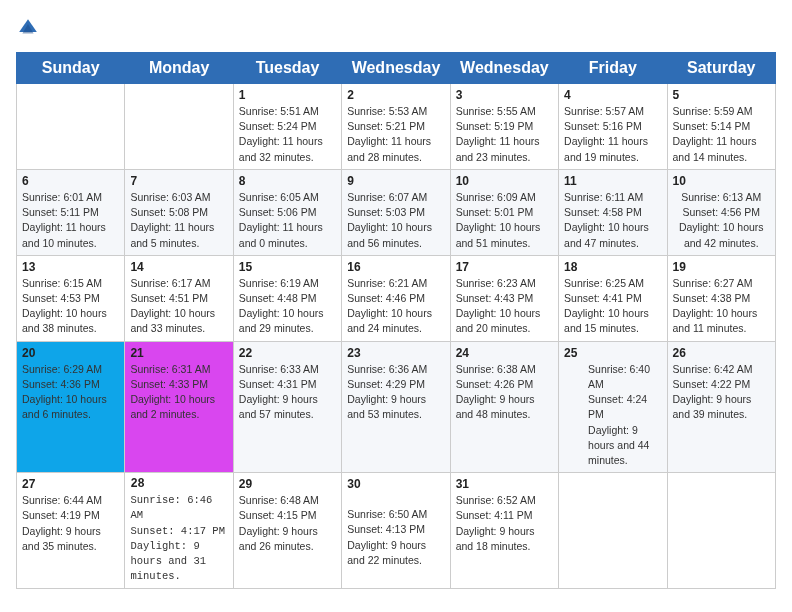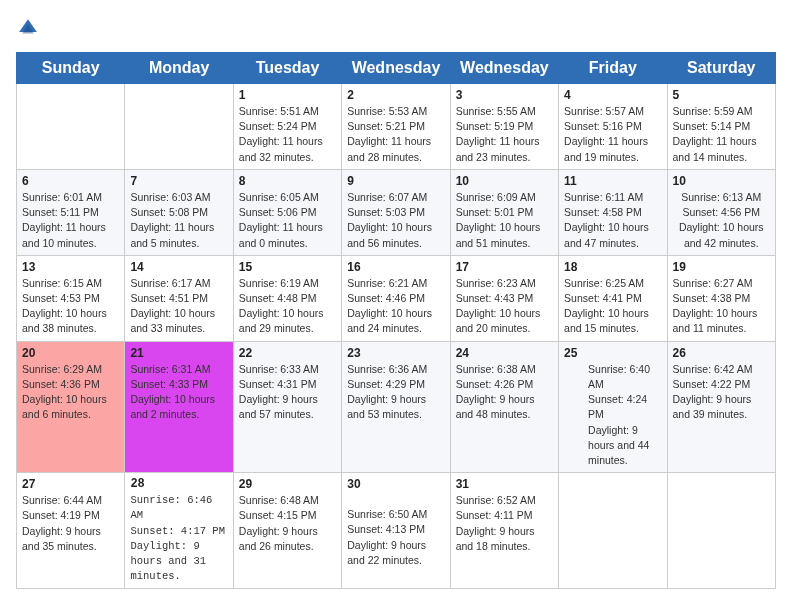--- a/index.html
+++ b/index.html
@@ -239,21 +239,21 @@
 Daylight: 10 hours and 15 minutes.</div>
         </td>
         <td style="background: rgb(255, 255, 255);">
           <span class="day-num">19</span>
           <div class="day-info" style="white-space: pre-line;">Sunrise: 6:27 AM
 Sunset: 4:38 PM
 Daylight: 10 hours and 11 minutes.</div>
         </td>
       </tr>
       <tr>
-        <td style="background: #fca5a5;">
+        <td style="background: #0ea5e9;">
           <span class="day-num">20</span>
           <div class="day-info" style="white-space: pre-line;">Sunrise: 6:29 AM
 Sunset: 4:36 PM
 Daylight: 10 hours and 6 minutes.</div>
         </td>
         <td style="background: #d946ef;">
           <span class="day-num">21</span>
           <div class="day-info" style="white-space: pre-line;">Sunrise: 6:31 AM
 Sunset: 4:33 PM
 Daylight: 10 hours and 2 minutes.</div>

